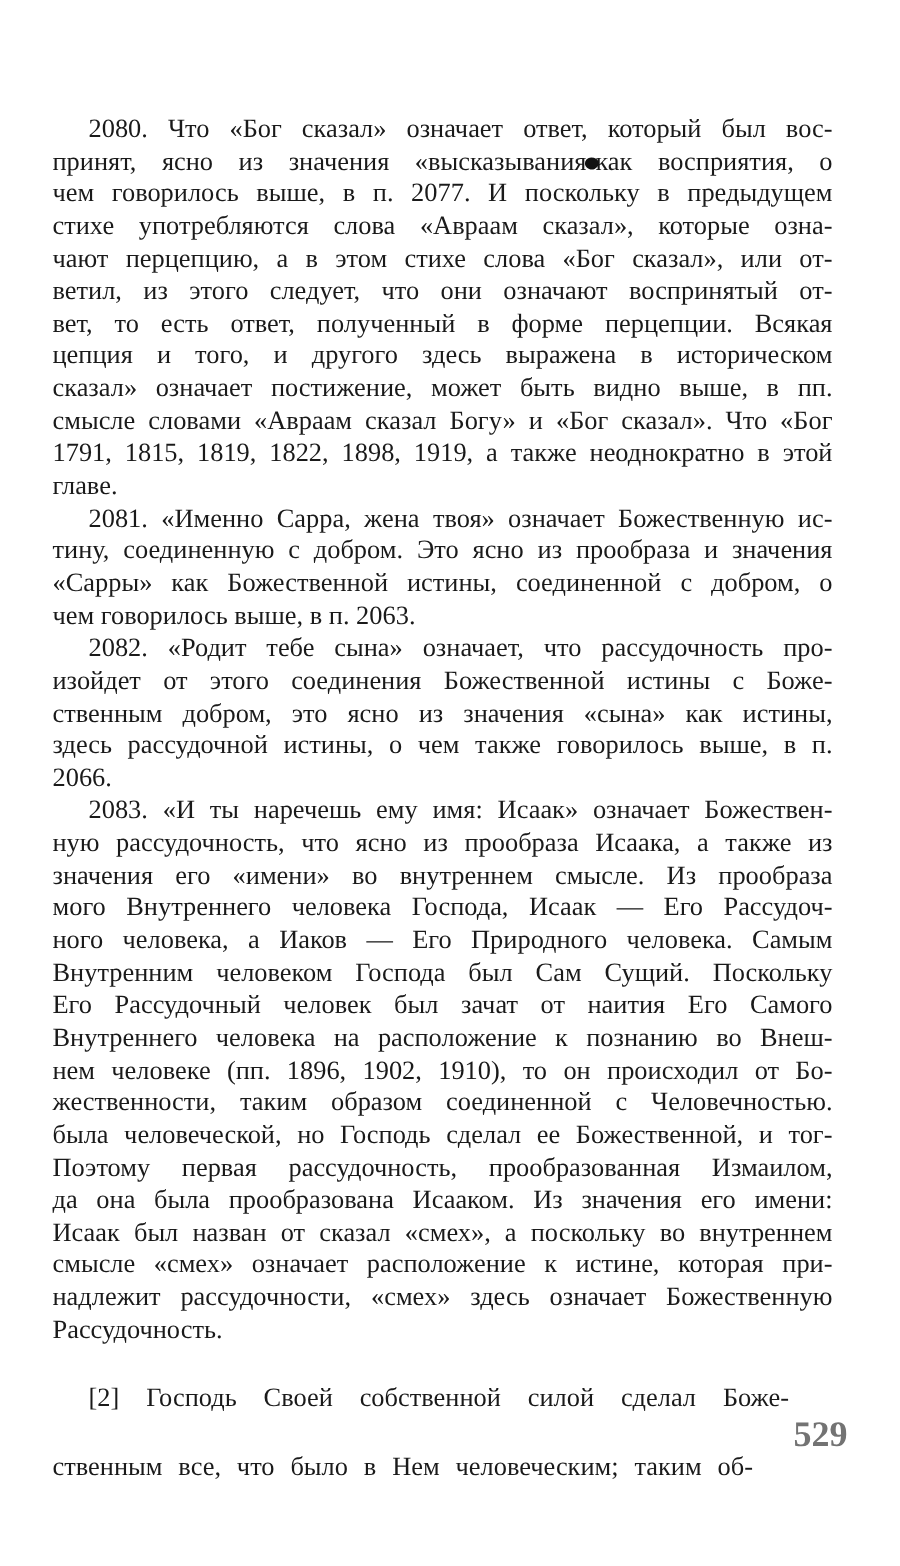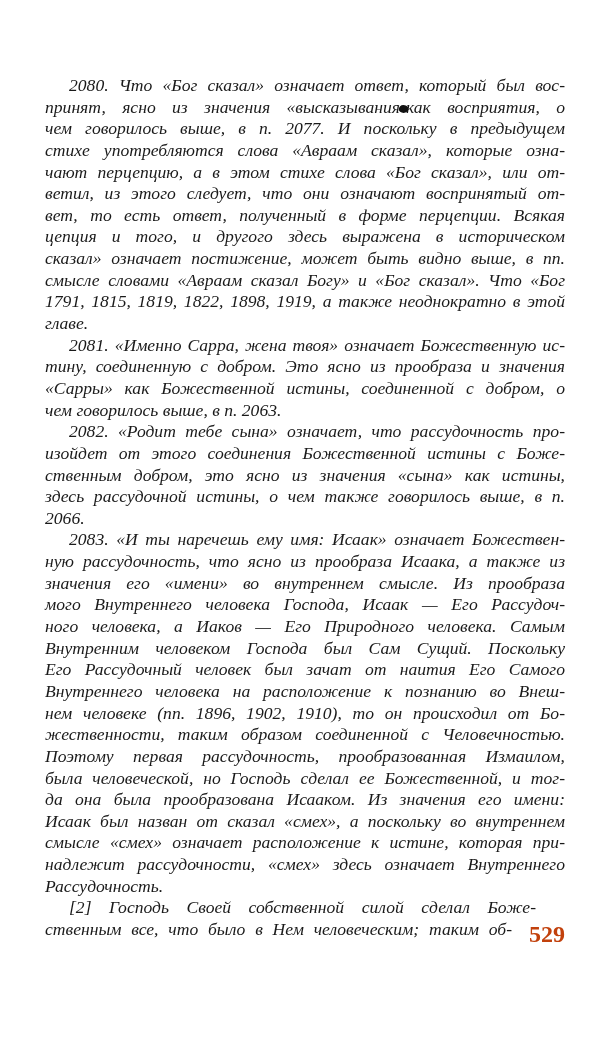--- a/index.html
+++ b/index.html
@@ -10,53 +10,53 @@
     body {
       width: 600px;
       height: 1044px;
       position: relative;
       overflow: hidden;
       font-family: "Liberation Serif", "DejaVu Serif", serif;
       color: #1a1a1a;
     }
     .page-text {
       position: absolute;
-      left: 45px;
+      left: 35px;
       top: 75px;
       width: 520px;
-      font-style: italic;
     }
     .line {
       display: block;
       height: 21.65px;
       line-height: 21.65px;
       font-size: 17.6px;
       white-space: nowrap;
       text-align: justify;
       text-align-last: justify;
       overflow: visible;
     }
     .line.last {
       text-align-last: left;
     }
     .line.indent {
       padding-left: 24px;
     }
     .line.narrow {
       width: 467px;
+      margin-top: 24px;
     }
     .page-number {
       position: absolute;
       left: 529px;
-      top: 920px;
+      top: 943px;
       font-family: "Liberation Serif", "DejaVu Serif", serif;
       font-weight: bold;
       font-size: 24px;
       line-height: 28px;
-      color: #c2410c;
+      color: #737373;
     }
     .blot {
       display: inline-block;
       width: 9px;
       height: 8px;
       background: #111;
       border-radius: 50% 40% 55% 45%;
       transform: rotate(20deg);
       vertical-align: middle;
       margin: 0 -2px 0 -1px;
@@ -101,26 +101,26 @@
     <span class="line indent">2083. «И ты наречешь ему имя: Исаак» означает Божествен-</span>
     <span class="line">ную рассудочность, что ясно из прообраза Исаака, а также из</span>
     <span class="line">значения его «имени» во внутреннем смысле. Из прообраза</span>
     <span class="line">мого Внутреннего человека Господа, Исаак — Его Рассудоч-</span>
     <span class="line">ного человека, а Иаков — Его Природного человека. Самым</span>
     <span class="line">Внутренним человеком Господа был Сам Сущий. Поскольку</span>
     <span class="line">Его Рассудочный человек был зачат от наития Его Самого</span>
     <span class="line">Внутреннего человека на расположение к познанию во Внеш-</span>
     <span class="line">нем человеке (пп. 1896, 1902, 1910), то он происходил от Бо-</span>
     <span class="line">жественности, таким образом соединенной с Человечностью.</span>
+    <span class="line">была человеческой, но Господь сделал ее Божественной, и тог-</span>
     <span class="line">Поэтому первая рассудочность, прообразованная Измаилом,</span>
-    <span class="line">была человеческой, но Господь сделал ее Божественной, и тог-</span>
     <span class="line">да она была прообразована Исааком. Из значения его имени:</span>
     <span class="line">Исаак был назван от сказал «смех», а поскольку во внутреннем</span>
     <span class="line">смысле «смех» означает расположение к истине, которая при-</span>
-    <span class="line">надлежит рассудочности, «смех» здесь означает Внутреннего</span>
+    <span class="line">надлежит рассудочности, «смех» здесь означает Божественную</span>
     <span class="line last">Рассудочность.</span>
   </div>
 
   <div>
     <span class="line indent narrow">[2] Господь Своей собственной силой сделал Боже-</span>
     <span class="line narrow">ственным все, что было в Нем человеческим; таким об-</span>
   </div>
 </div>
 
 <div class="page-number">529</div>

